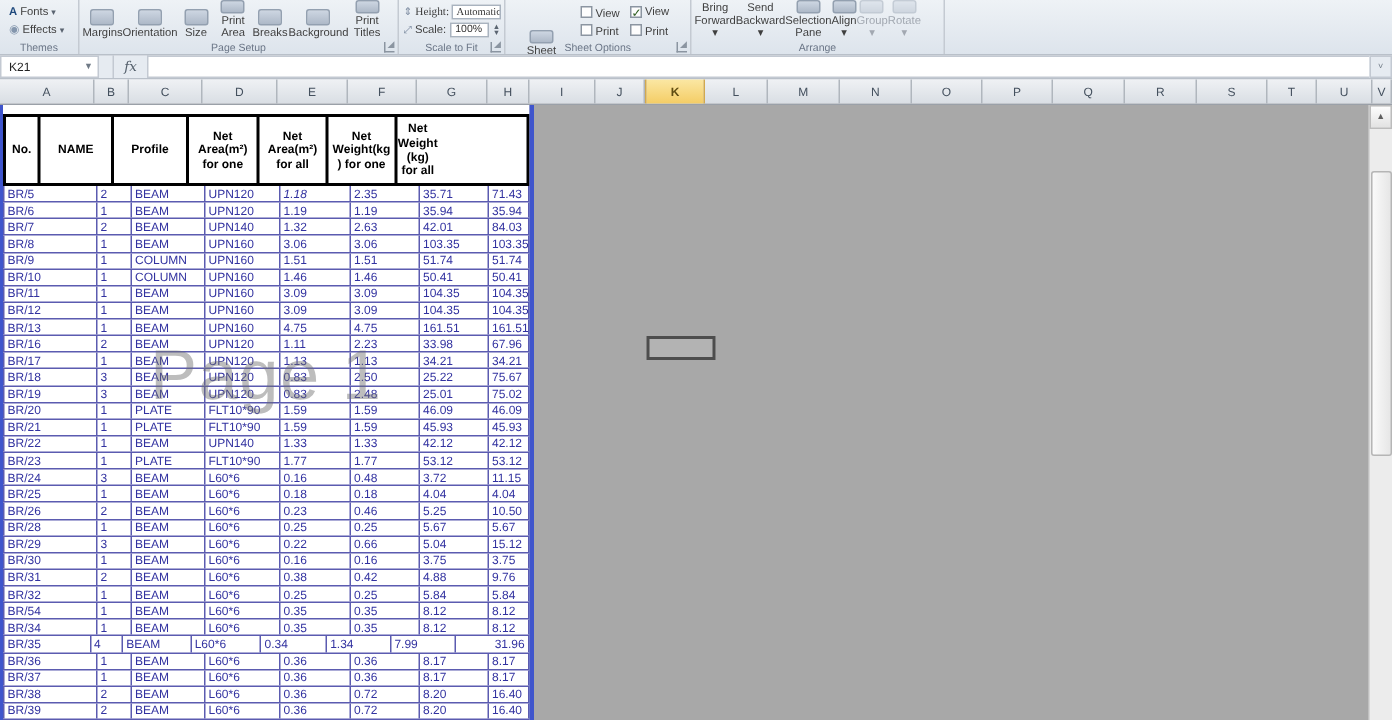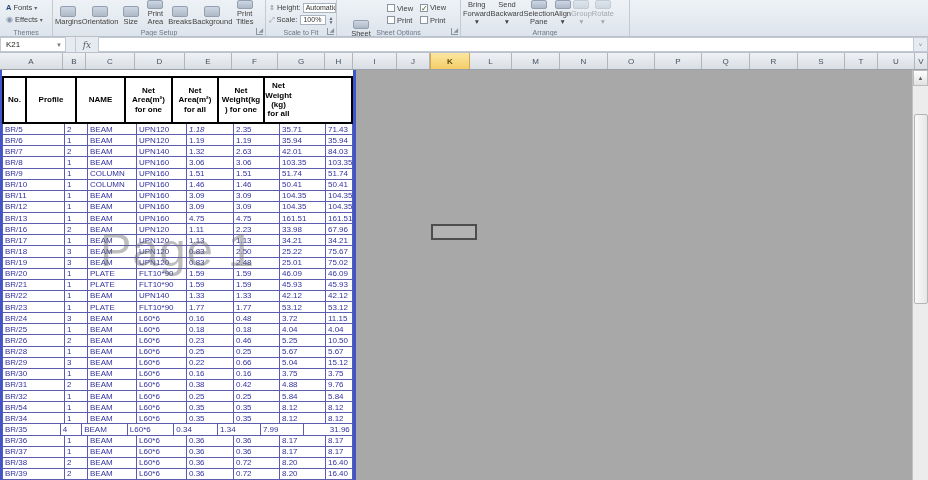--- a/index.html
+++ b/index.html
@@ -137,21 +137,21 @@
           <div style="white-space: pre-line;">Print
 Titles</div>
         </div>
       </div>
     <div class="glabel">Page Setup</div>
     <div class="launcher">◢</div>
   </div>
   <div class="gsep" style="left:265px;"></div>
 
   <div class="rgroup" style="left:266px;width:70px;">
-    <div class="smallrow" style="left:3px;top:2px;">
+    <div class="smallrow" style="left:3px;top:2px;font-family:Liberation Serif, serif;">
       <span style="color:#7c8ba0;margin-right:2px;font-size:7px;">⇕</span>
       <span>Height:</span>
       <span class="dd" style="margin-left:2px;width:33px;overflow:hidden;">
         <span>Automatic</span>
       </span>
     </div>
     <div class="smallrow" style="left:3px;top:14px;">
       <span style="color:#7c8ba0;margin-right:2px;font-size:7px;">⤢</span>
       <span>Scale:</span>
       <span class="dd" style="margin-left:3px;width:26px;">
@@ -255,22 +255,22 @@
     <div class="colcell" style="width: 13px;">V</div>
   </div>
 
 <div class="sheet">
   <div class="printarea"></div>
   <div class="pb-line-left"></div>
 
   <div class="tbl" id="data-table">
       <div class="thead">
         <div class="th" style="width: 23px;">No.</div>
+        <div class="th" style="width: 49px;">NAME</div>
         <div class="th" style="width: 50px;">Profile</div>
-        <div class="th" style="width: 49px;">NAME</div>
         <div class="th" style="width: 47px;">Net
 Area(m²)
 for one</div>
         <div class="th" style="width: 46px;">Net
 Area(m²)
 for all</div>
         <div class="th" style="width: 46px;">Net
 Weight(kg
 ) for one</div>
         <div class="th" style="width: 27px;">Net

